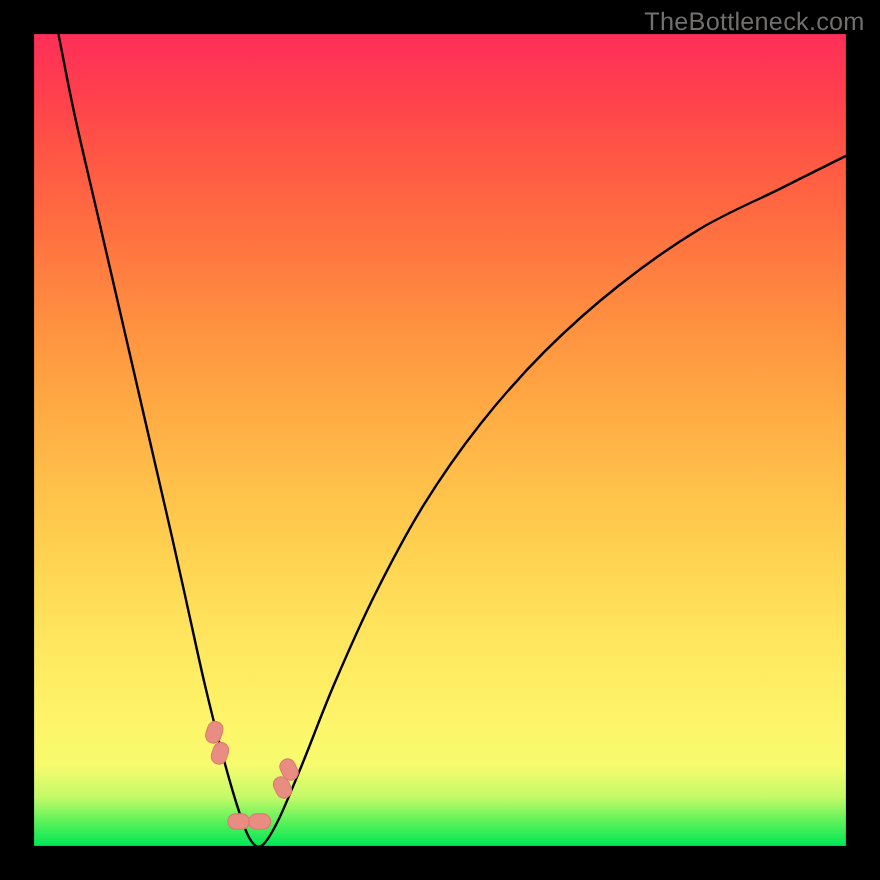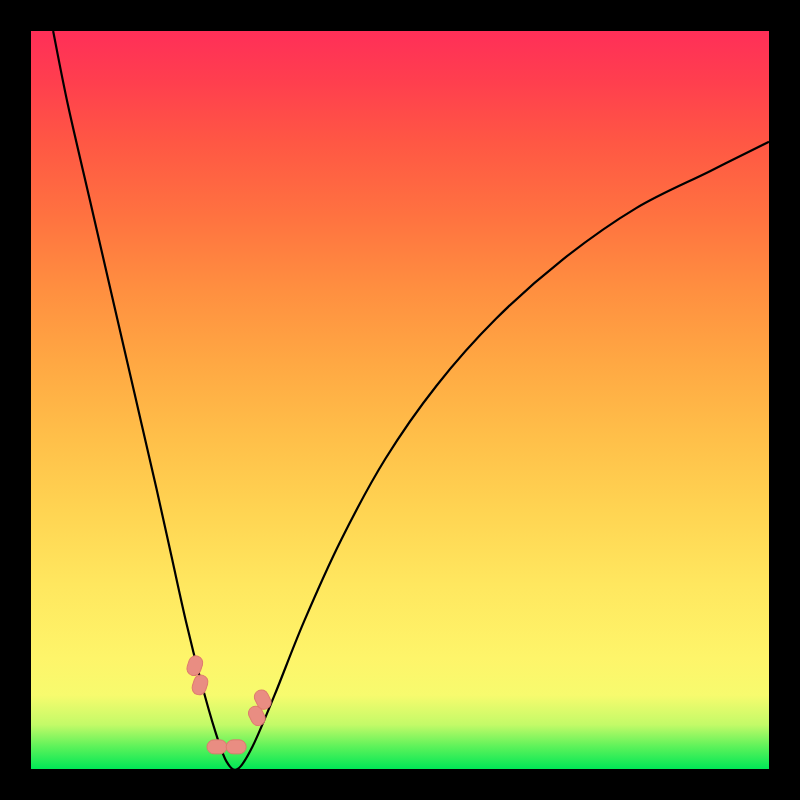--- a/index.html
+++ b/index.html
@@ -84,13 +84,14 @@
           </g>
           <g transform="translate(185.976,715.86) rotate(0)">
             <rect x="-10" y="-7" width="20" height="14" rx="7" ry="7" fill="#e98d82" stroke="#de7a6f" stroke-width="1"></rect>
           </g>
           <g transform="translate(205.16400000000002,715.86) rotate(0)">
             <rect x="-10" y="-7" width="20" height="14" rx="7" ry="7" fill="#e98d82" stroke="#de7a6f" stroke-width="1"></rect>
           </g>
         </g>
     </svg>
   </div>
+  <div class="watermark">TheBottleneck.com</div>
 </div>
 
 </body></html>

